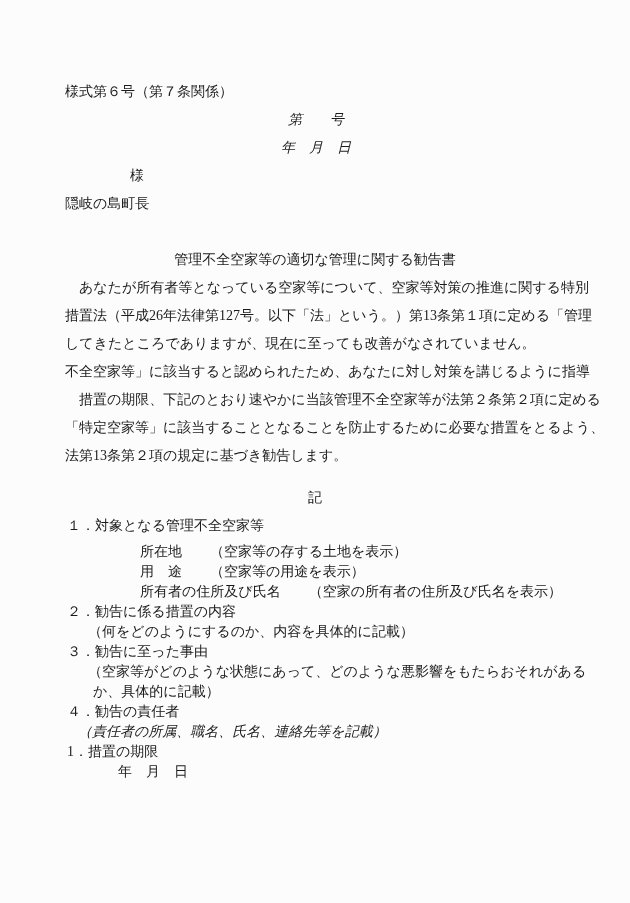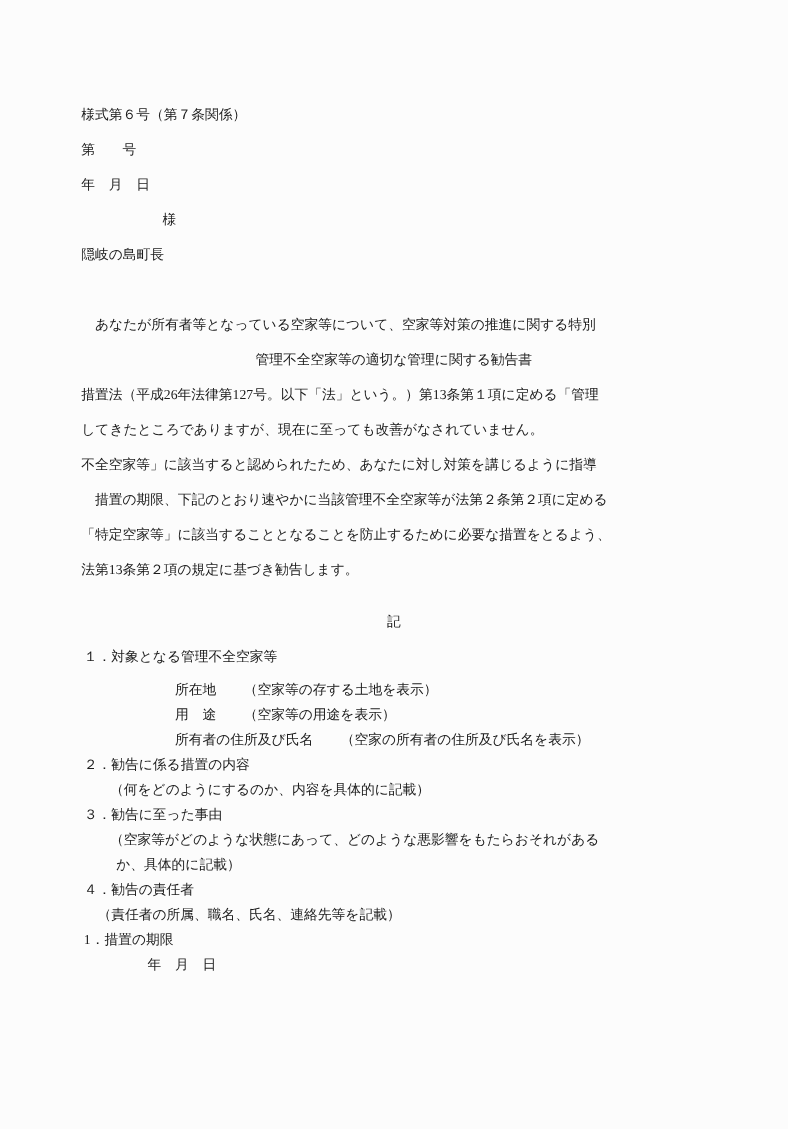--- a/index.html
+++ b/index.html
@@ -8,35 +8,36 @@
     background: #e8e8e8;
   }
   .page {
     position: relative;
     width: 630px;
     height: 903px;
     margin: 0 auto;
     background: #fcfcfc;
     color: #1b1b1b;
     font-family: "Liberation Serif", "DejaVu Serif", serif;
-    font-size: 11px;
+    font-size: 14px;
     overflow: hidden;
   }
   .content {
     padding-top: 78px;
   }
   .line {
     line-height: 28px;
     height: 28px;
     padding-left: 65px;
     padding-right: 63px;
     white-space: pre;
   }
   .line.right {
-    text-align: left;
+    text-align: center;
+    font-style: italic;
   }
   .line.addressee {
     padding-left: 130px;
   }
   .line.issuer {
   }
   .blank {
     height: 28px;
   }
   .line.title {
@@ -56,40 +57,40 @@
   .rline {
     line-height: 20px;
     height: 20px;
     white-space: pre;
   }
   .rline.heading   { padding-left: 67px; }
   .rline.sub       { padding-left: 93px; margin-left: 47px; }
   .rline.sub-first { margin-top: 6px; }
   .rline.note      { padding-left: 88px; }
   .rline.note-cont { padding-left: 93px; }
-  .rline.note-resp { padding-left: 78px; }
+  .rline.note-resp { padding-left: 78px; font-style: italic; }
   .rline.deadline  { padding-left: 118px; }
 </style>
 </head>
 <body>
 
 <div class="page">
   <div class="content">
 
     <div class="line">様式第６号（第７条関係）</div>
     <div class="line right">第　　号</div>
     <div class="line right">年　月　日</div>
     <div class="line addressee">様</div>
     <div class="line issuer">隠岐の島町長</div>
 
     <div class="blank"></div>
 
+    <div class="line title">管理不全空家等の適切な管理に関する勧告書</div>
+
     <div class="line">　あなたが所有者等となっている空家等について、空家等対策の推進に関する特別</div>
-
-    <div class="line title">管理不全空家等の適切な管理に関する勧告書</div>
     <div class="line">措置法（平成26年法律第127号。以下「法」という。）第13条第１項に定める「管理</div>
     <div class="line">してきたところでありますが、現在に至っても改善がなされていません。</div>
     <div class="line">不全空家等」に該当すると認められたため、あなたに対し対策を講じるように指導</div>
 
     <div class="line">　措置の期限、下記のとおり速やかに当該管理不全空家等が法第２条第２項に定める</div>
     <div class="line">「特定空家等」に該当することとなることを防止するために必要な措置をとるよう、</div>
     <div class="line">法第13条第２項の規定に基づき勧告します。</div>
 
     <div class="line ki">記</div>
 

